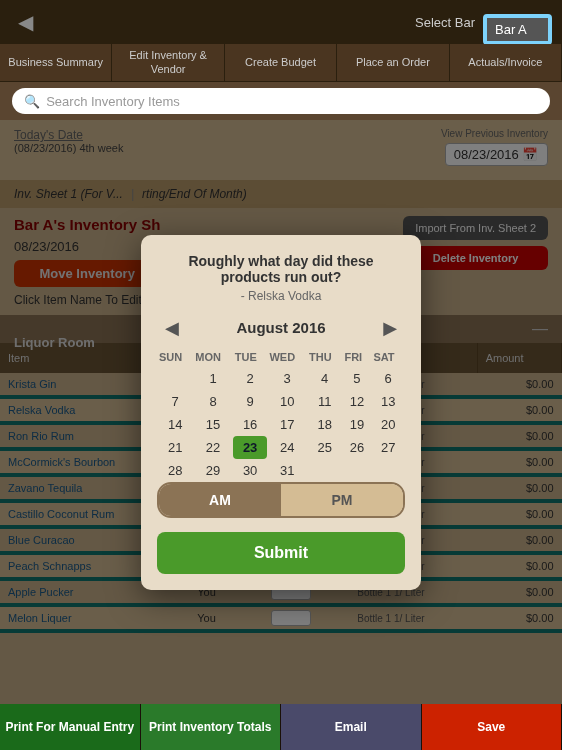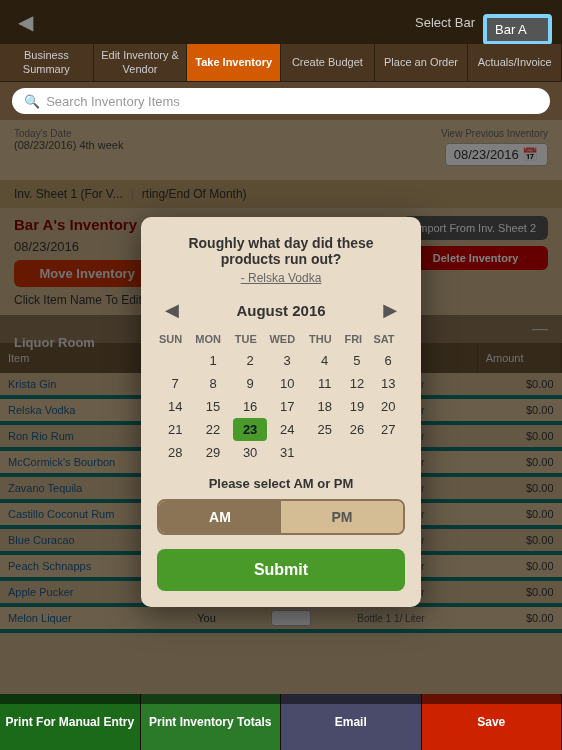--- a/index.html
+++ b/index.html
@@ -140,22 +140,23 @@
       display: flex;
       justify-content: space-between;
       align-items: flex-start;
       height: 60px;
     }
     .today-date {
       font-size: 11px;
       color: #444;
     }
     .today-date .label {
-      font-size: 10px;
+      font-size: 12px;
       color: #666;
+      text-decoration: underline;
     }
     .view-prev {
       display: flex;
       flex-direction: column;
       align-items: flex-end;
       gap: 4px;
     }
     .view-prev-label {
       font-size: 10px;
       color: #666;
@@ -180,20 +181,21 @@
 
     
     .inv-sheet-bar {
       background: #b89a6a;
       padding: 6px 14px;
       font-size: 12px;
       color: #333;
       height: 28px;
       display: flex;
       align-items: center;
+      font-style: italic;
     }
 
     
     .bar-info {
       background: #c8b08a;
       padding: 8px 14px;
       display: flex;
       justify-content: space-between;
       align-items: flex-start;
     }
@@ -307,21 +309,21 @@
       text-align: right;
       color: #333;
     }
 
     
     .bottom-bar {
       position: absolute;
       bottom: 0;
       left: 0;
       right: 0;
-      height: 56px;
+      height: 46px;
       background: #2a1f0e;
       display: flex;
       align-items: stretch;
     }
     .bottom-btn {
       flex: 1;
       display: flex;
       align-items: center;
       justify-content: center;
       font-size: 12px;
@@ -358,21 +360,20 @@
       font-weight: bold;
       color: #333;
       text-align: center;
       margin-bottom: 4px;
     }
     .modal-subtitle {
       font-size: 12px;
       color: #666;
       text-align: center;
       margin-bottom: 14px;
-      text-decoration: underline;
     }
 
     
     .cal-nav {
       display: flex;
       align-items: center;
       justify-content: space-between;
       margin-bottom: 8px;
     }
     .cal-prev, .cal-next {
@@ -420,21 +421,21 @@
     .ampm-label {
       font-size: 13px;
       color: #333;
       font-weight: bold;
       text-align: center;
       margin: 12px 0 8px;
     }
     .ampm-toggle {
       display: flex;
       border: 2px solid #8b7355;
-      border-radius: 8px;
+      border-radius: 14px;
       overflow: hidden;
       margin-bottom: 14px;
     }
     .ampm-btn {
       flex: 1;
       padding: 8px;
       text-align: center;
       font-size: 14px;
       font-weight: bold;
       cursor: pointer;
@@ -479,21 +480,20 @@
     <span class="select-bar-label">Select Bar</span>
     <select class="select-bar-dropdown">
       <option>Bar A</option>
     </select>
   </div>
 </div>
 
 <div class="nav-tabs">
   <div class="nav-tab">Business Summary</div>
   <div class="nav-tab">Edit Inventory &amp; Vendor</div>
-  <div class="nav-tab active">Take Inventory</div>
   <div class="nav-tab">Create Budget</div>
   <div class="nav-tab">Place an Order</div>
   <div class="nav-tab">Actuals/Invoice</div>
 </div>
 
 <div class="search-bar">
   <div class="search-inner">
     <span class="search-icon-char">🔍</span>
     <span class="search-placeholder">Search Inventory Items</span>
   </div>
@@ -702,21 +702,20 @@
               <td>30</td>
               <td>31</td>
               <td class="empty"></td>
               <td class="empty"></td>
               <td class="empty"></td>
             </tr>
           </tbody>
       </table>
 
       
-      <div class="ampm-label">Please select AM or PM</div>
       <div class="ampm-toggle">
         <button class="ampm-btn active">AM</button>
         <button class="ampm-btn inactive">PM</button>
       </div>
 
       
       <button class="submit-btn">Submit</button>
     </div>
   </div>
 </div>

